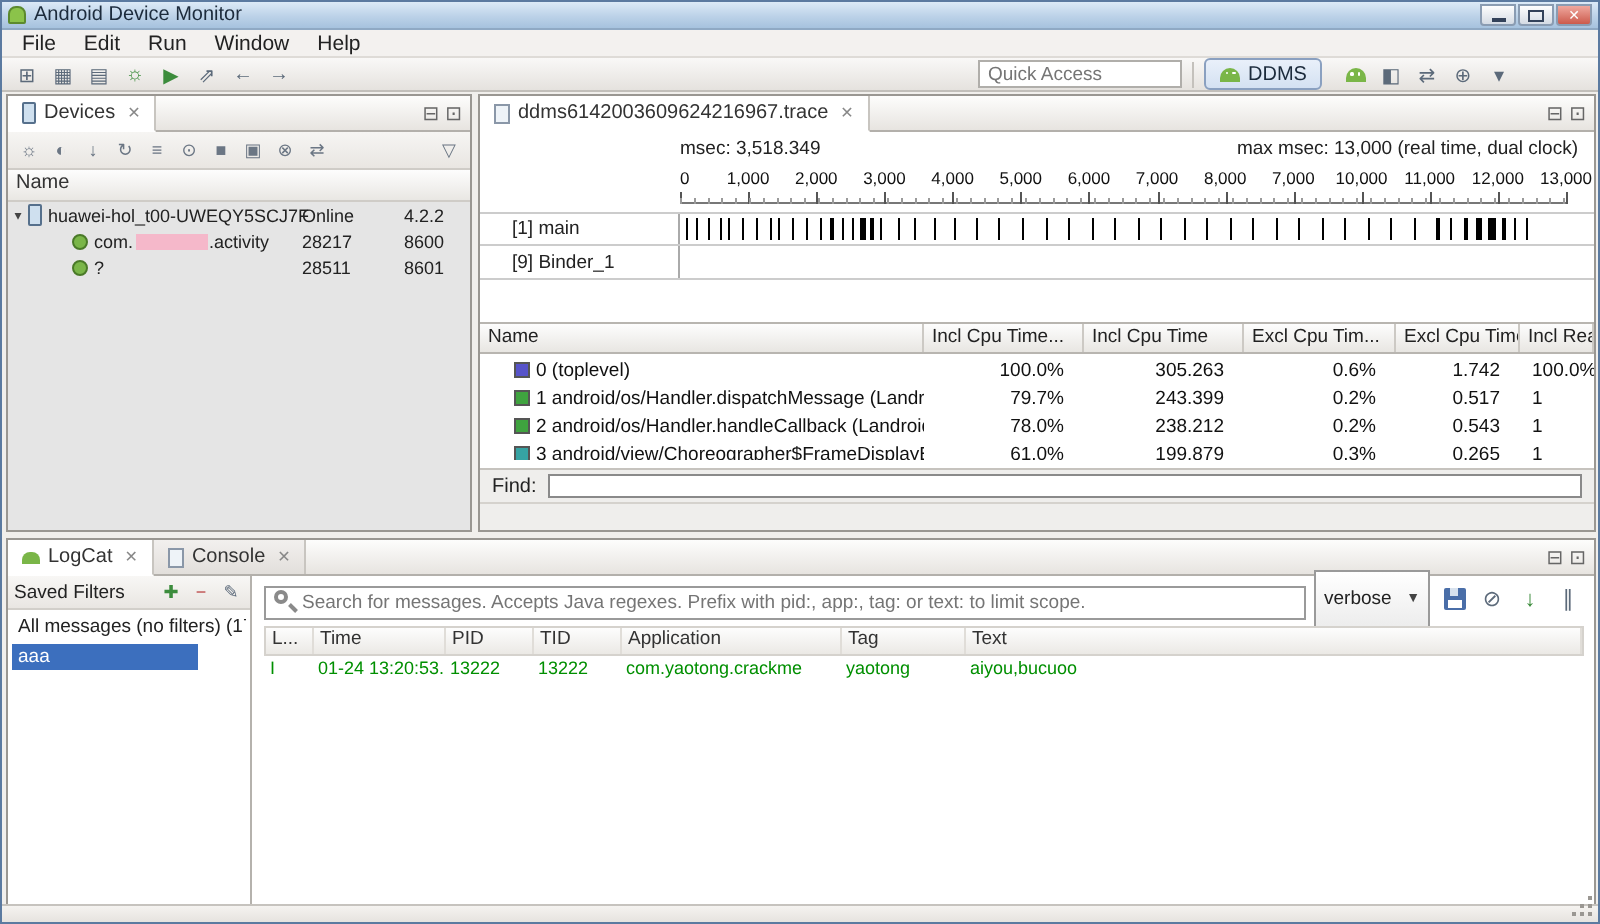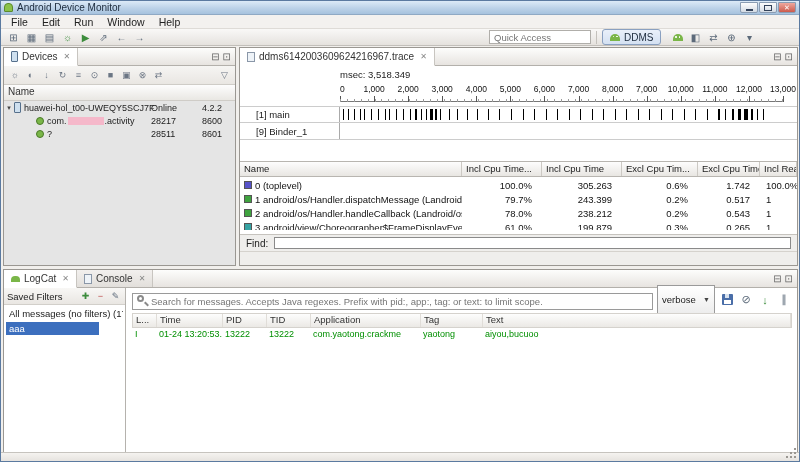--- a/index.html
+++ b/index.html
@@ -69,21 +69,21 @@
 .rtick{position:absolute;bottom:-1px;width:1px;height:6px;background:#555}
 .trow{position:absolute;left:0;right:0;height:17px;border-bottom:1px solid #ccc}
 .trow.first{border-top:1px solid #ccc}
 .tlabel{position:absolute;left:0;top:0;bottom:0;width:100px;border-right:1px solid #aaa;display:flex;align-items:center;padding-left:16px;font-size:9.5px;color:#222}
 .tline{position:absolute;left:100px;right:14px;top:0;bottom:0}
 .mark{position:absolute;top:2px;bottom:2px;background:#000}
 .ptable-head{position:absolute;top:95px;left:0;right:0;height:16px;display:grid;grid-template-columns:222px 80px 80px 76px 62px 1fr;background:linear-gradient(#fdfdfd,#e8e6e2);border-top:1px solid #b8b5b0;border-bottom:1px solid #b8b5b0;font-size:9.5px;color:#222}
 .ptable-head span{padding:1px 4px;border-right:1px solid #ccc9c4;white-space:nowrap;overflow:hidden}
 .ptable-rows{position:absolute;top:112px;left:0;right:0;height:52px;overflow:hidden;font-size:9.5px}
 .prow{display:grid;grid-template-columns:222px 80px 80px 76px 62px 1fr;height:14px;align-items:center;color:#111}
-.pname{display:flex;align-items:center;gap:3px;padding-left:4px;white-space:nowrap;overflow:hidden}
+.pname{display:flex;align-items:center;gap:3px;padding-left:17px;white-space:nowrap;overflow:hidden}
 .sq{width:8px;height:8px;display:inline-block;border:1px solid #555;flex:none}
 .pnum{text-align:right;padding-right:10px;white-space:nowrap;overflow:hidden}
 .plast{padding-left:6px;white-space:nowrap;overflow:hidden}
 .findrow{position:absolute;top:168px;left:0;right:0;height:17px;background:#efeeec;border-top:1px solid #c6c3be;display:flex;align-items:center;padding:0 6px;gap:6px;font-size:10px}
 .findrow input{flex:1;height:12px;border:1px solid #8a8a8a;font-size:9px;padding:0 2px;background:#fff}
 .tr-bottom{position:absolute;top:185px;left:0;right:0;bottom:0;background:#efeeec;border-top:1px solid #d5d2cd}
 
 
 #logcat-panel{left:2px;top:268px;width:795px;height:185px}
 .lc-left{position:absolute;top:18px;left:0;bottom:0;width:122px;border-right:1px solid #b5b2ad;background:#fff}
@@ -226,20 +226,21 @@
         <span class="tclose">✕</span>
       </div>
       <div class="viewbtns">
         <span>⊟</span>
         <span>⊡</span>
       </div>
     </div>
     <div class="tr-content">
       <div class="tinfo">
         <span>msec: 3,518.349</span>
+        <span>max msec: 13,000 (real time, dual clock)</span>
       </div>
       <div class="ruler">
           <span class="rlabel first" style="left: 0%;">0</span>
           <i class="rtick" style="left: 0%;"></i>
           <span class="rlabel" style="left: 7.69231%;">1,000</span>
           <i class="rtick" style="left: 7.69231%;"></i>
           <span class="rlabel" style="left: 15.3846%;">2,000</span>
           <i class="rtick" style="left: 15.3846%;"></i>
           <span class="rlabel" style="left: 23.0769%; margin-top: 12px;">3,000</span>
           <i class="rtick" style="left: 23.0769%;"></i>

